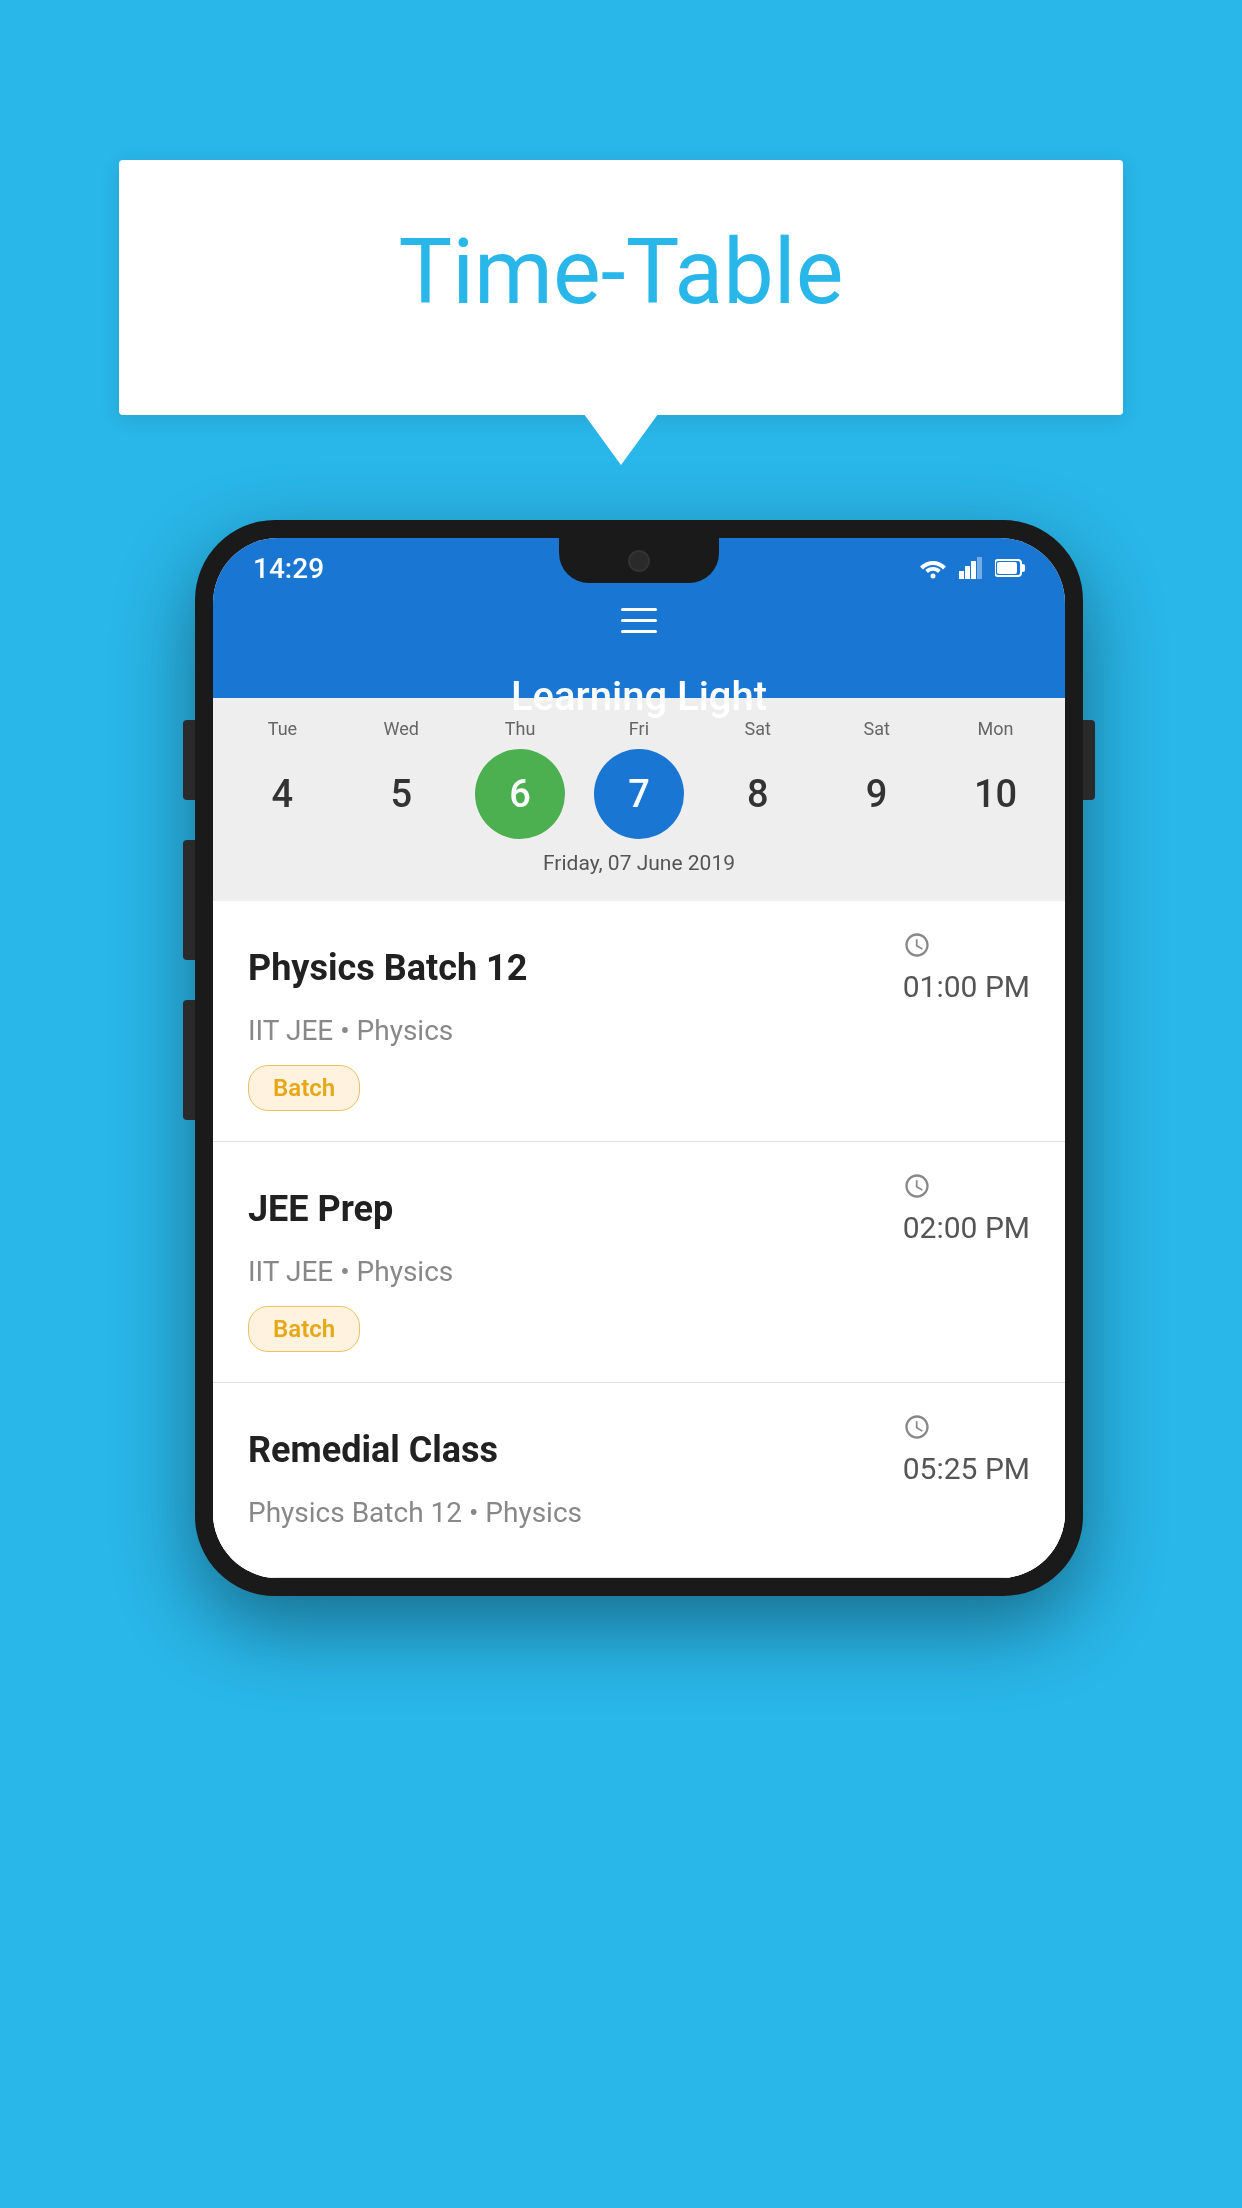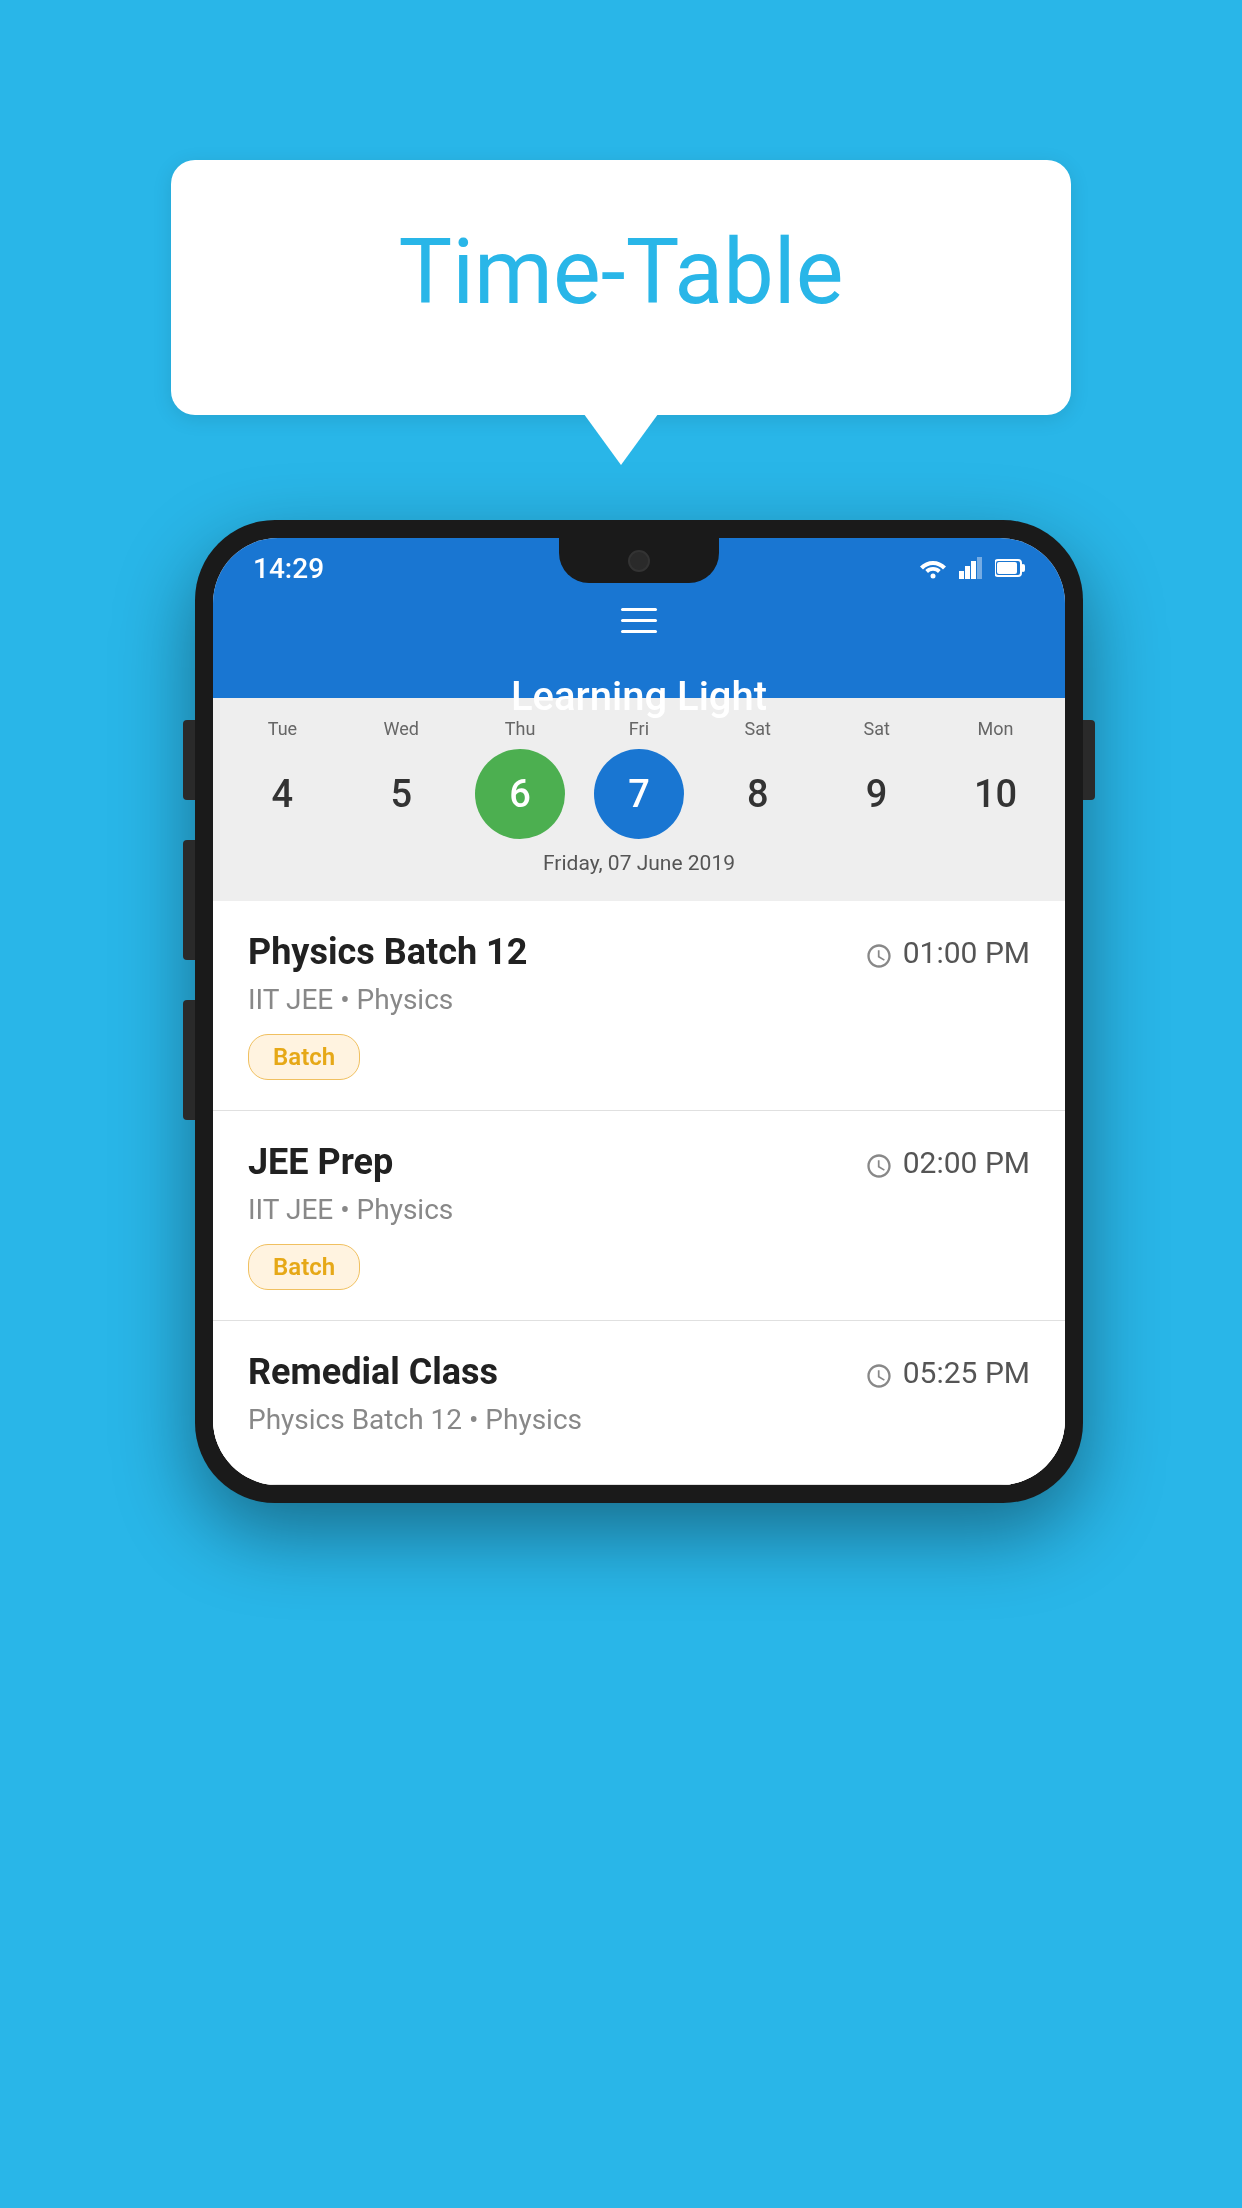--- a/index.html
+++ b/index.html
@@ -13,22 +13,22 @@
       flex-direction: column;
       align-items: center;
       font-family: 'Roboto', Arial, sans-serif;
       overflow: hidden;
       position: relative;
     }
 
     
     .tooltip-card {
       background: white;
-      border-radius: 24px;
-      width: 900px;
+      border-radius: 4px;
+      width: 1004px;
       padding: 60px 60px 70px;
       margin-top: 160px;
       position: relative;
       text-align: center;
       box-shadow: 0 4px 20px rgba(0,0,0,0.1);
     }
 
     .tooltip-card::after {
       content: '';
       position: absolute;
@@ -247,24 +247,25 @@
     }
 
     .schedule-item-name {
       font-size: 36px;
       font-weight: 700;
       color: #212121;
     }
 
     .schedule-item-time {
       display: flex;
-      align-items: flex-end;
+      align-items: flex-start;
       gap: 10px;
       font-size: 30px;
       color: #555;
+      flex-direction: column;
     }
 
     .schedule-item-sub {
       font-size: 28px;
       color: #888;
       margin-bottom: 18px;
     }
 
     .batch-badge {
       display: inline-block;

